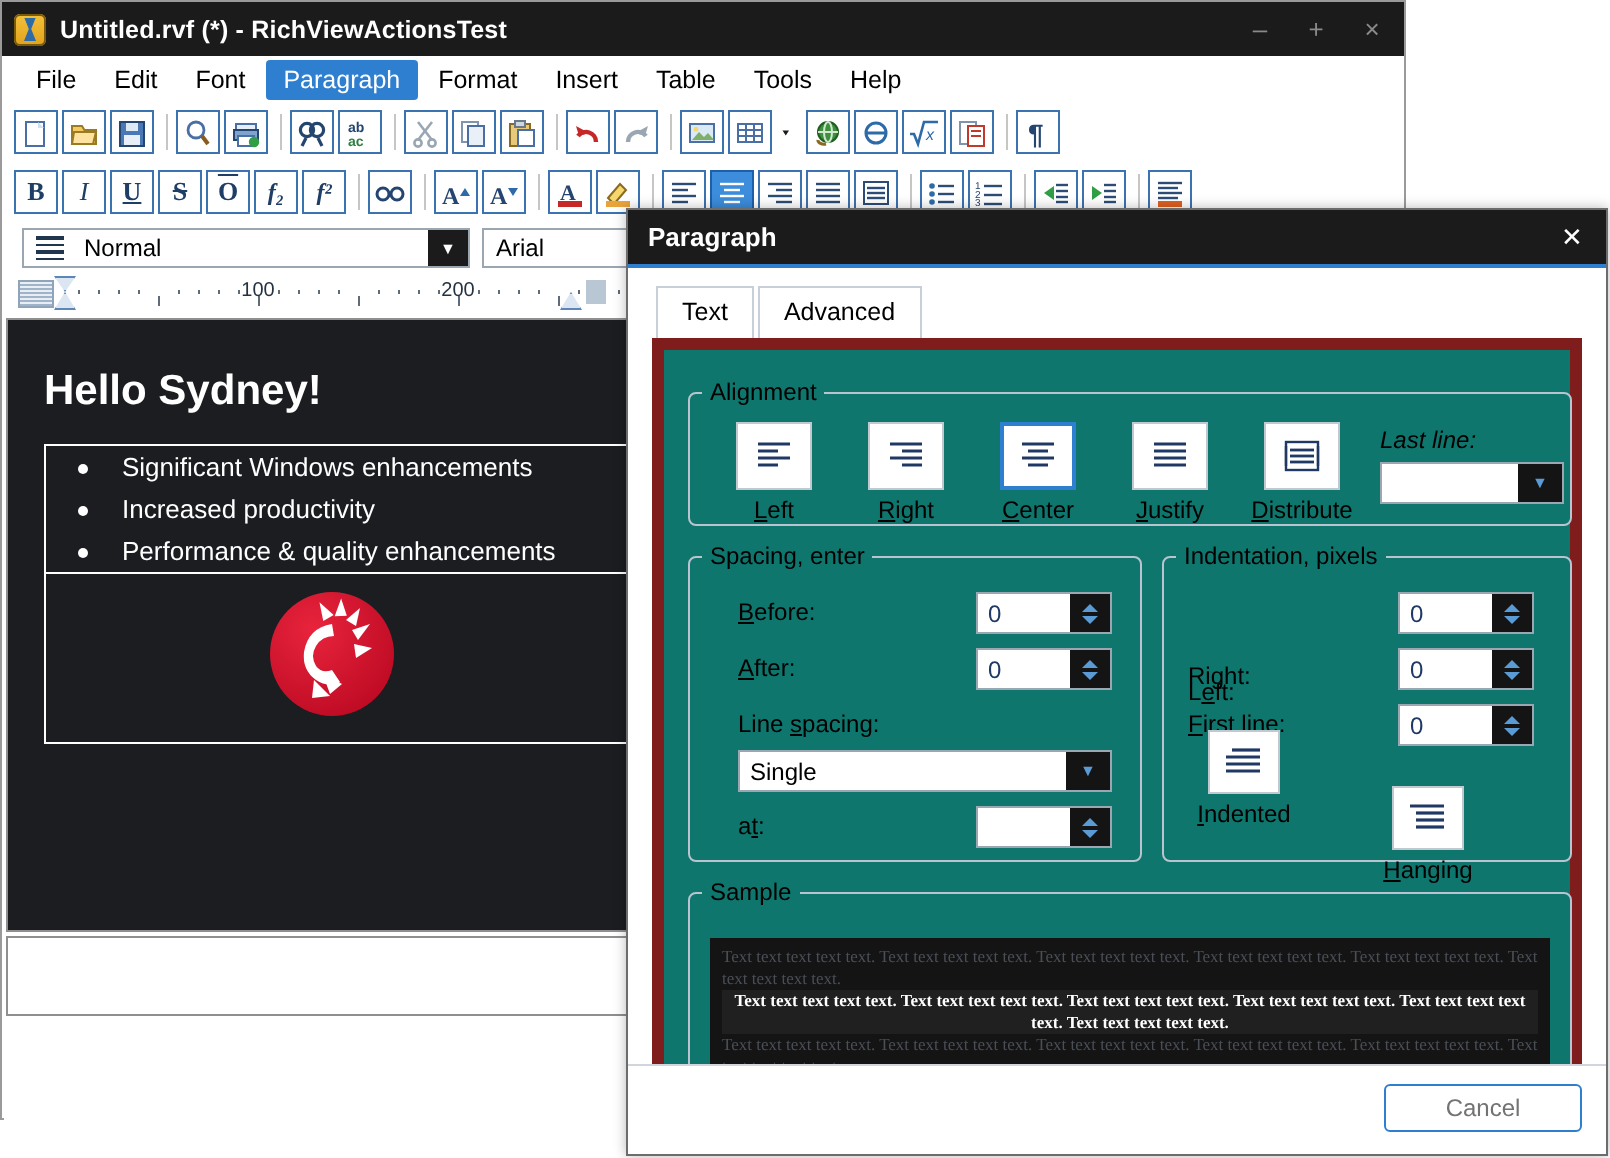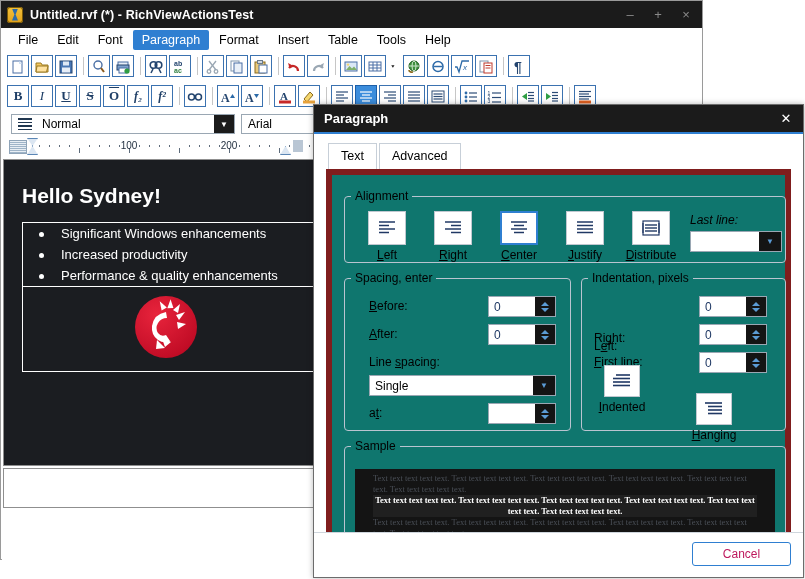--- a/index.html
+++ b/index.html
@@ -96,27 +96,27 @@
   .spin .btns i{display:block;width:0;height:0;border-left:4px solid transparent;border-right:4px solid transparent;}
   .spin .btns i.up{border-bottom:4px solid #5b9bd5;}
   .spin .btns i.dn{border-top:4px solid #5b9bd5;}
   .dcombo{position:absolute;height:21px;border:1px solid #9aa7b3;background:#fff;box-sizing:border-box;display:flex;align-items:center;}
   .dcombo .v{flex:1;padding-left:5px;font-size:12px;color:#000;}
   .dcombo .ar{width:22px;height:19px;background:#141414;color:#5b9bd5;display:flex;align-items:center;justify-content:center;font-size:8px;}
 
   .ind-item{position:absolute;text-align:center;width:64px;}
   .ind-box{width:36px;height:32px;border:1px solid #c0c8d0;margin:0 auto;display:flex;align-items:center;justify-content:center;background:#fff;box-sizing:border-box;}
 
-  #sample-box{position:absolute;left:10px;top:16px;right:10px;height:78px;background:#141414;overflow:hidden;padding:4px 18px;box-sizing:border-box;}
+  #sample-box{position:absolute;left:10px;top:16px;right:10px;height:78px;background:#141414;overflow:hidden;padding:4px 6px;box-sizing:border-box;}
   .smp{font-family:"Liberation Serif",serif;font-size:8.5px;line-height:11px;color:#4a4f57;}
   .smp.hl{color:#ffffff;font-weight:bold;background:#202020;text-align:center;}
 
   .dlg-footer{position:absolute;left:0;bottom:0;width:100%;height:44px;background:#ffffff;border-top:1px solid #cfd6dd;}
   .dbtn{position:absolute;top:9px;width:99px;height:24px;border:1px solid #2f7fd1;border-radius:3px;font-size:12px;
-        display:flex;align-items:center;justify-content:center;background:#ffffff;color:#be185d;box-sizing:border-box;}
+        display:flex;align-items:center;justify-content:center;background:#ffffff;color:#737373;box-sizing:border-box;}
   .dbtn.primary{background:#63a8e8;color:#ffffff;}
   #ok-button{right:118px;}
   #cancel-button{right:12px;}
 </style>
 </head>
 <body>
 
 <div id="main-window">
 
   <div class="titlebar">

